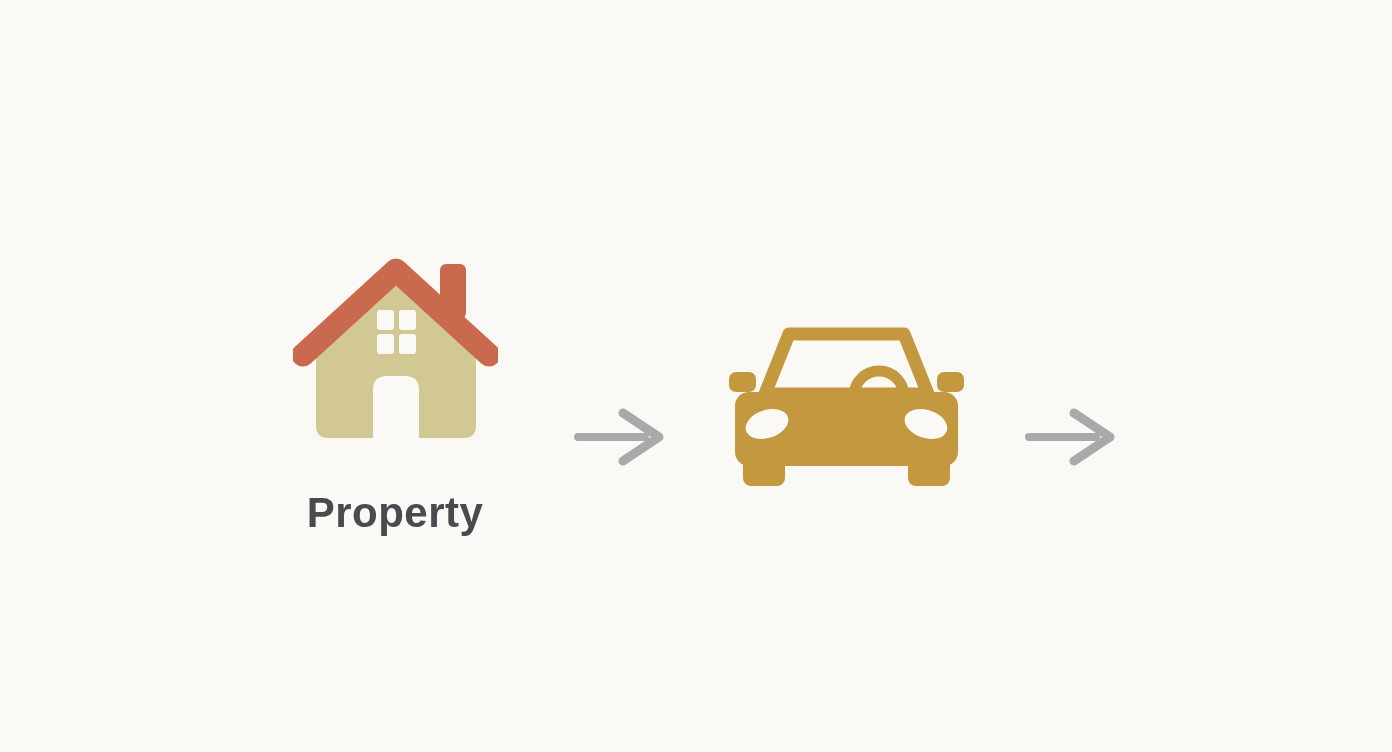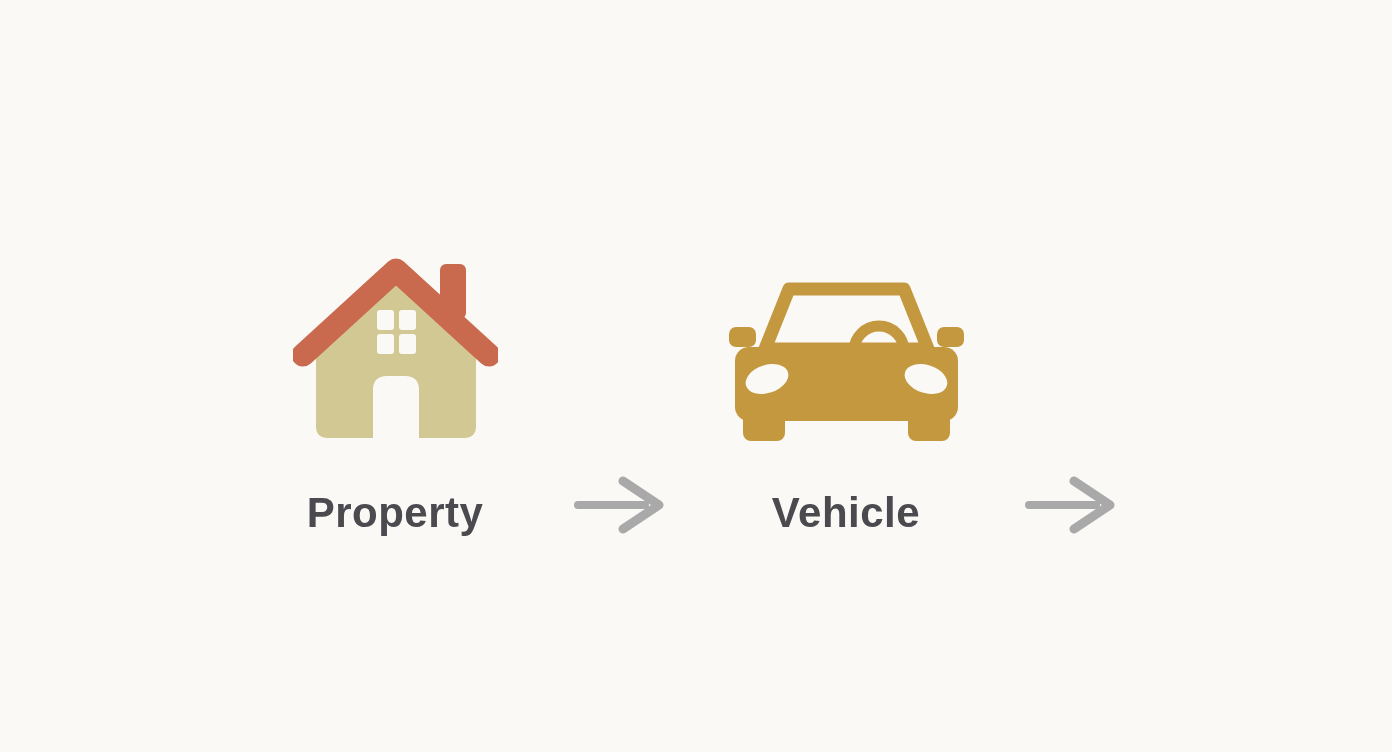--- a/index.html
+++ b/index.html
@@ -9,21 +9,21 @@
   body {
     width: 1392px;
     height: 752px;
     background: #faf9f6;
     overflow: hidden;
     font-family: "Liberation Sans", "DejaVu Sans", sans-serif;
   }
   .row {
     display: flex;
     justify-content: center;
-    align-items: flex-end;
+    align-items: center;
     padding-top: 242px;
   }
   .group {
     width: 300px;
     display: flex;
     flex-direction: column;
     align-items: center;
   }
   .icon-wrap {
     height: 205px;
@@ -101,21 +101,20 @@
         <g fill="#c3983f">
           <rect x="6" y="68" width="223" height="74" rx="14"></rect>
         </g>
 
         <g fill="#faf9f6">
           <ellipse cx="38" cy="100" rx="22" ry="14" transform="rotate(-18 38 100)"></ellipse>
           <ellipse cx="197" cy="100" rx="22" ry="14" transform="rotate(18 197 100)"></ellipse>
         </g>
       </svg>
     </div>
-    <div class="item-label">Vehicle</div>
   </div>
 
   <svg class="arrow-svg" viewBox="0 0 95 64">
     <g fill="none" stroke-linecap="round" stroke-linejoin="round" stroke="#a9a9a9">
       <path d="M5 32 H72" stroke-width="8"></path>
       <path d="M50 8 L86 32 L50 56" stroke-width="9"></path>
     </g>
   </svg>
 
 

